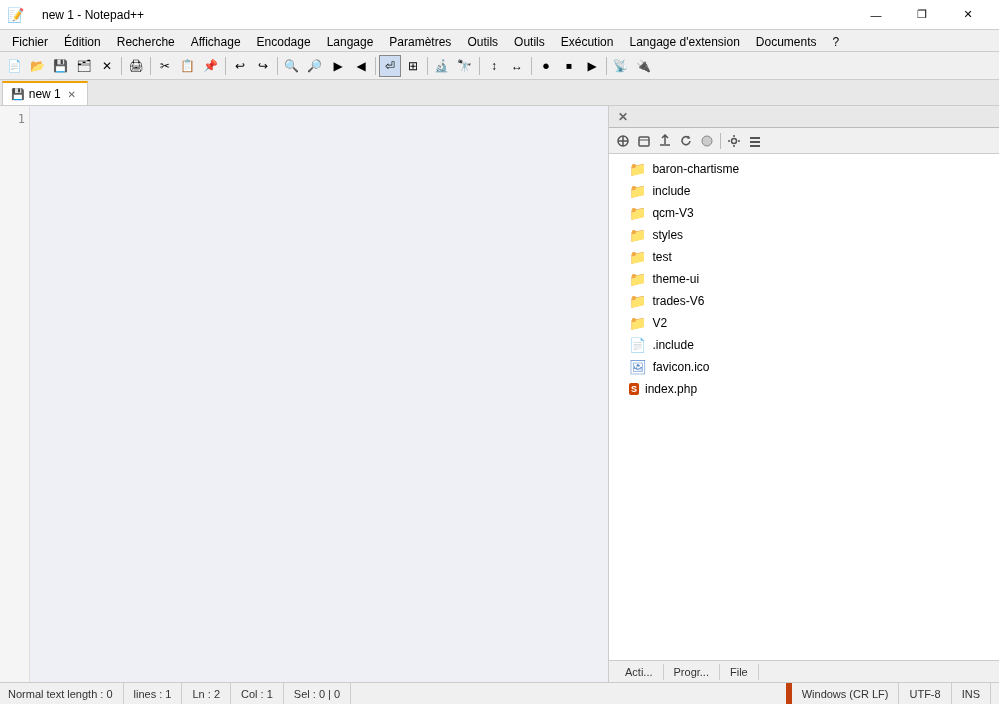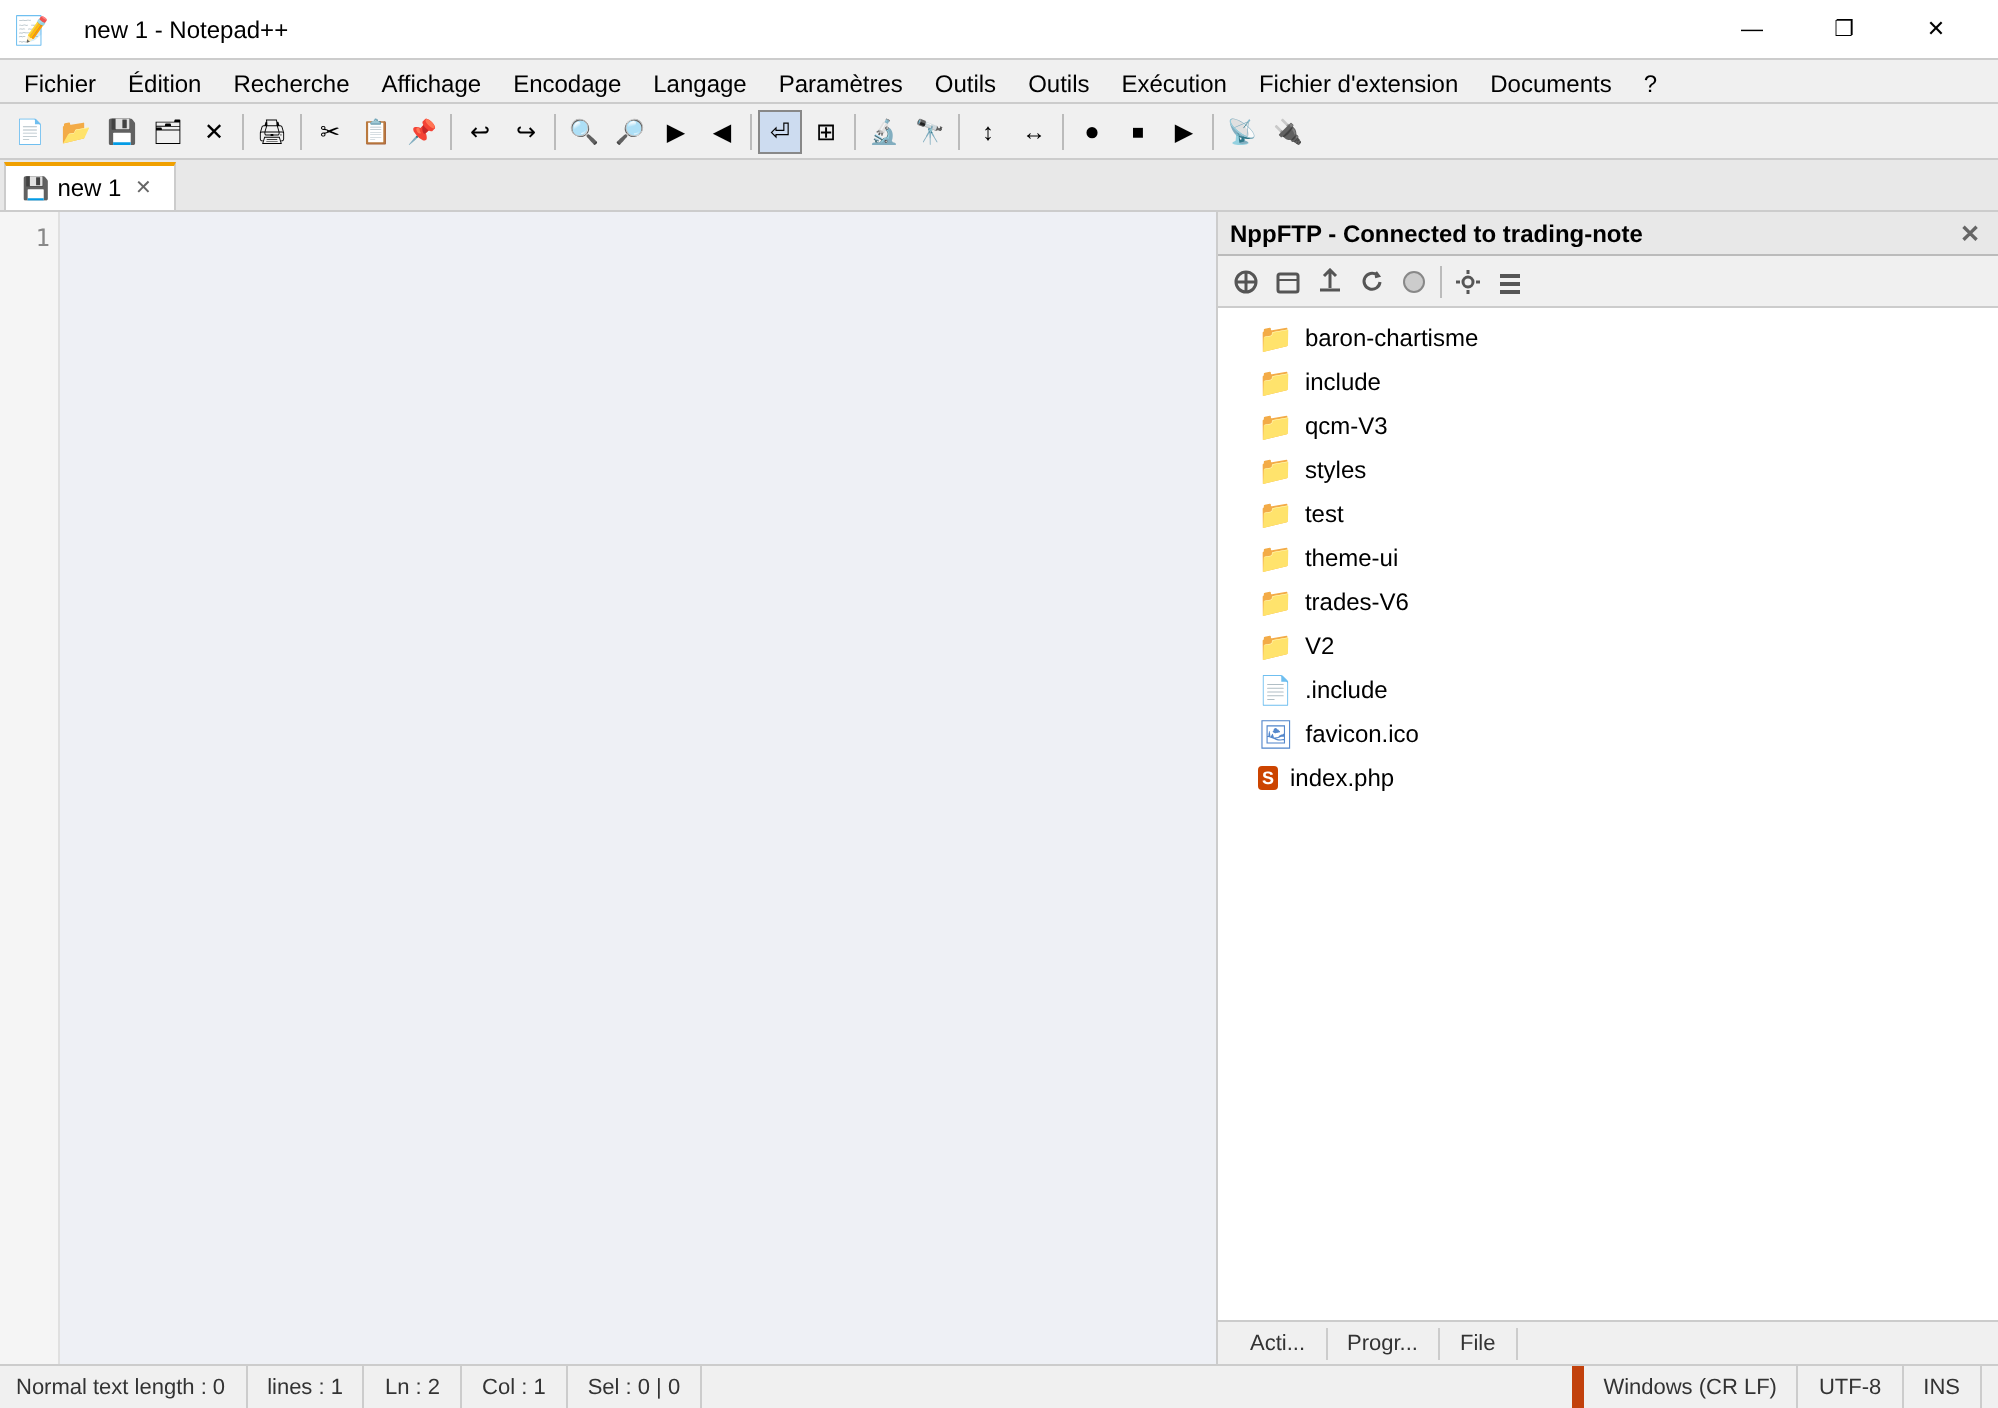--- a/index.html
+++ b/index.html
@@ -255,21 +255,21 @@
   <span class="menu-item">Fichier</span>
   <span class="menu-item">Édition</span>
   <span class="menu-item">Recherche</span>
   <span class="menu-item">Affichage</span>
   <span class="menu-item">Encodage</span>
   <span class="menu-item">Langage</span>
   <span class="menu-item">Paramètres</span>
   <span class="menu-item">Outils</span>
   <span class="menu-item">Outils</span>
   <span class="menu-item">Exécution</span>
-  <span class="menu-item">Fichier d'extension</span>
+  <span class="menu-item">Langage d'extension</span>
   <span class="menu-item">Documents</span>
   <span class="menu-item">?</span>
 </div>
 
 <div id="toolbar">
   <button class="tb-btn" title="New">📄</button>
   <button class="tb-btn" title="Open">📂</button>
   <button class="tb-btn" title="Save">💾</button>
   <button class="tb-btn" title="Save All">🗂</button>
   <button class="tb-btn" title="Close">✕</button>
@@ -317,21 +317,20 @@
 
   <div id="editor-pane">
     <div id="line-numbers">
       <div>1</div>
     </div>
     <div id="editor-content"></div>
   </div>
 
   <div id="ftp-panel">
     <div id="ftp-titlebar">
-      <span class="ftp-title-text">NppFTP - Connected to trading-note</span>
       <span class="ftp-close">✕</span>
     </div>
 
     <div id="ftp-toolbar">
       <button class="ftp-tb-btn" title="Connect">
         <svg width="14" height="14" viewBox="0 0 14 14">
             <circle cx="7" cy="7" r="5" fill="none" stroke="#555" stroke-width="1.5"></circle>
             <line x1="7" y1="2" x2="7" y2="12" stroke="#555" stroke-width="1.5"></line>
             <line x1="2" y1="7" x2="12" y2="7" stroke="#555" stroke-width="1.5"></line>
           </svg>

